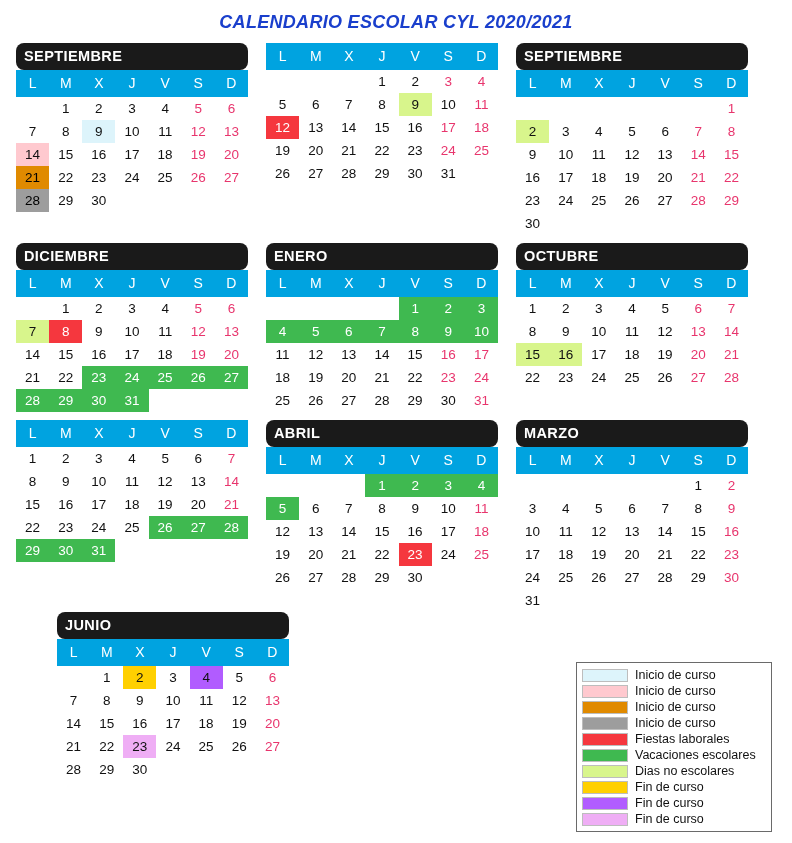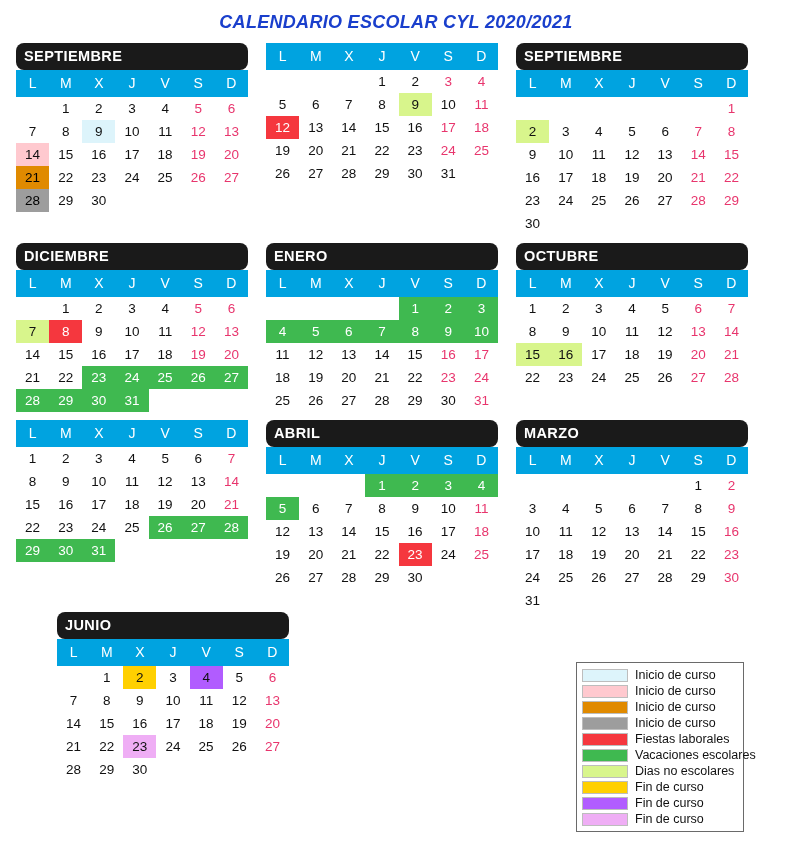--- a/index.html
+++ b/index.html
@@ -71,21 +71,21 @@
   .c-fiesta { background: #f5373e; color: #ffffff; }
   .c-nolect { background: #d8f58c; }
   .c-fin1 { background: #ffd000; }
   .c-fin2 { background: #b15cff; }
   .c-fin3 { background: #efaef5; }
 
   #legend {
     position: absolute;
     left: 576px;
     top: 662px;
-    width: 168px;
+    width: 196px;
     border: 1px solid #6a6a6a;
     background: #ffffff;
     padding: 4px 5px;
   }
   .legend-row {
     display: flex;
     align-items: center;
     height: 16px;
     margin: 0 0 0 0;
   }

